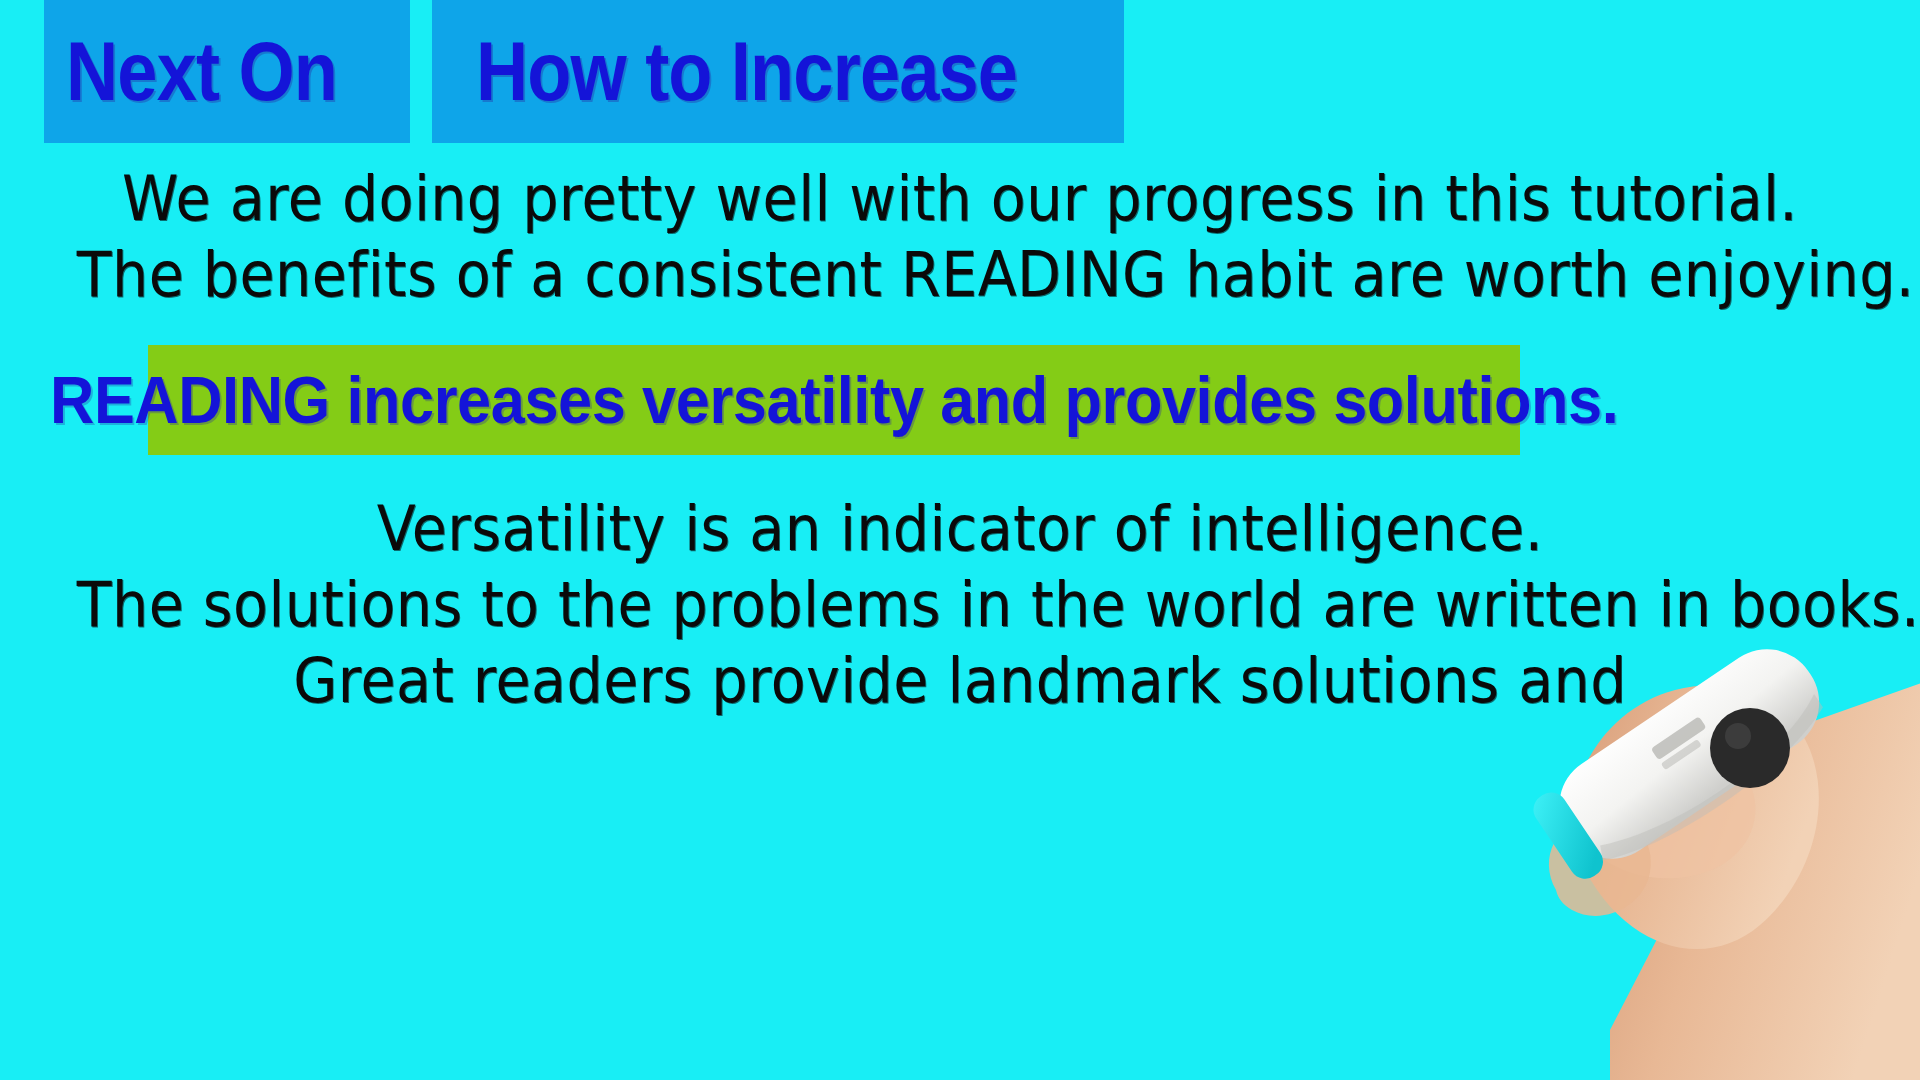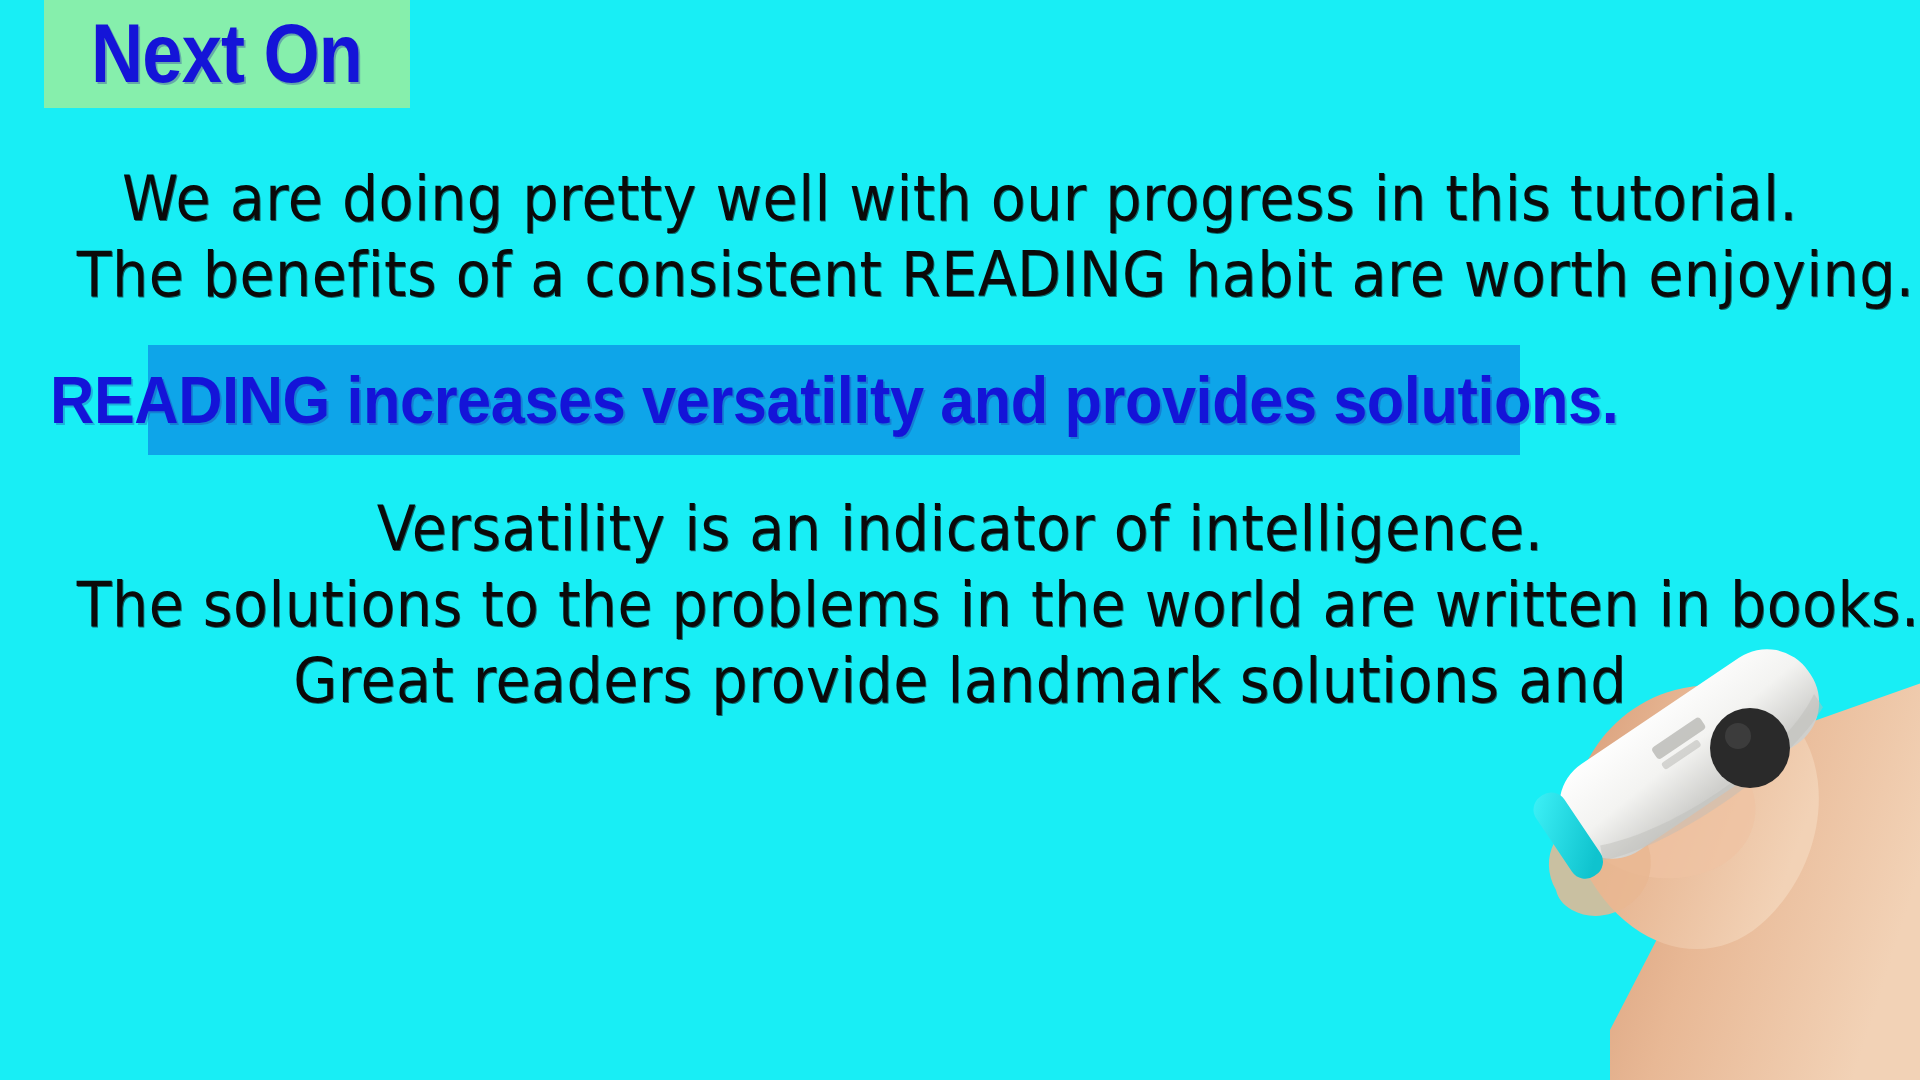--- a/index.html
+++ b/index.html
@@ -28,25 +28,24 @@
     left: 0;
     width: 1920px;
     height: 148px;
     display: flex;
     align-items: stretch;
     gap: 22px;
     padding-left: 44px;
     box-sizing: border-box;
   }
   .header-box {
-    background: #86efac;
+    background: #0ea5e9;
     display: flex;
     align-items: center;
-    justify-content: center;
-    height: 108px;
+    height: 143px;
     margin-top: 0;
     box-sizing: border-box;
   }
   .header-box.b1 { width: 366px; }
   .header-box.b2 { width: 692px; }
   .header-box.b3 { width: 726px; }
 
   .header-text {
     color: #1414D8;
     font-family: "Liberation Sans Narrow", "Liberation Sans", sans-serif;
@@ -83,21 +82,21 @@
   #line-5 { top: 574px; }
   #line-6 { top: 650px; }
 
   
   #highlight-box {
     position: absolute;
     left: 148px;
     top: 345px;
     width: 1372px;
     height: 110px;
-    background: #0ea5e9;
+    background: #84cc16;
     display: flex;
     align-items: center;
     justify-content: center;
   }
   #highlight-text {
     color: #1414D8;
     font-family: "Liberation Sans Narrow", "Liberation Sans", sans-serif;
     font-weight: 700;
     font-size: 66px;
     line-height: 1;
@@ -129,20 +128,23 @@
 <body>
 
 <div id="stage">
 
   <div id="header-row">
 
     <div class="header-box b1">
       <span class="header-text">Next On</span>
     </div>
 
+    <div class="header-box b2">
+      <span class="header-text">How to Increase</span>
+    </div>
 
 
   </div>
 
   <div class="body-line" id="line-1">We are doing pretty well with our progress in this tutorial.</div>
 
   <div class="body-line" id="line-2">The benefits of a consistent READING habit are worth enjoying.</div>
 
   <div id="highlight-box">
     <span id="highlight-text">READING increases versatility and provides solutions.</span>

